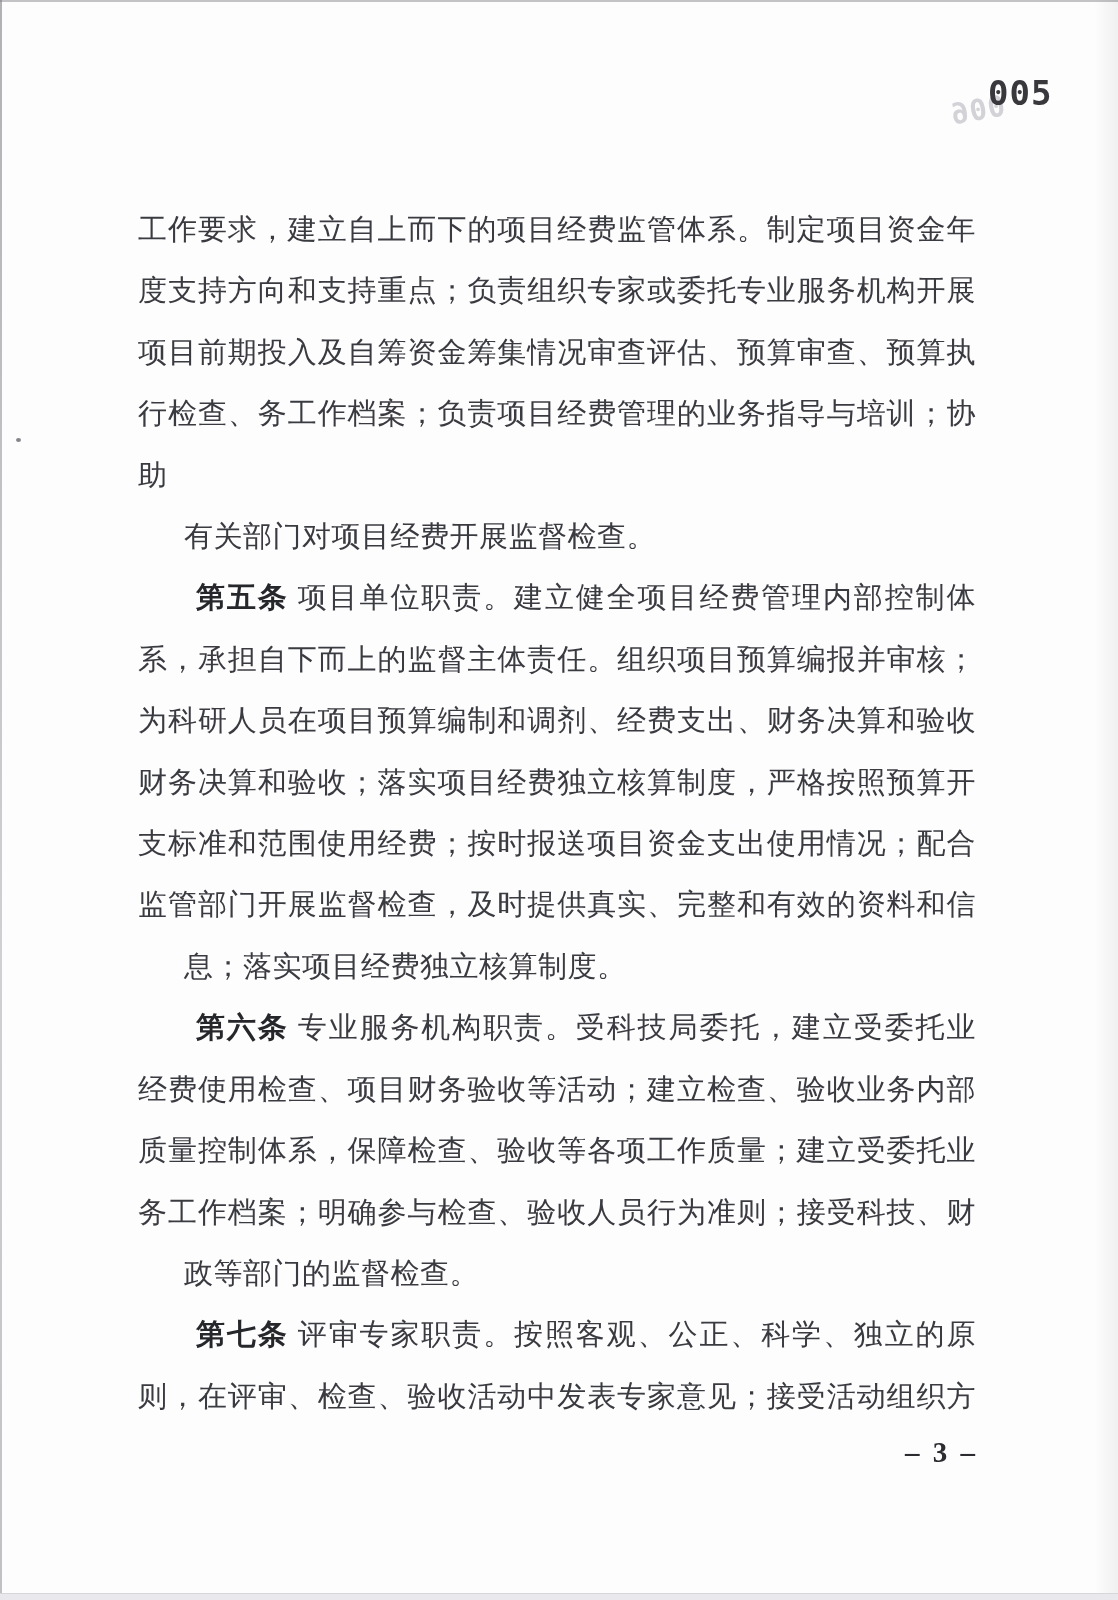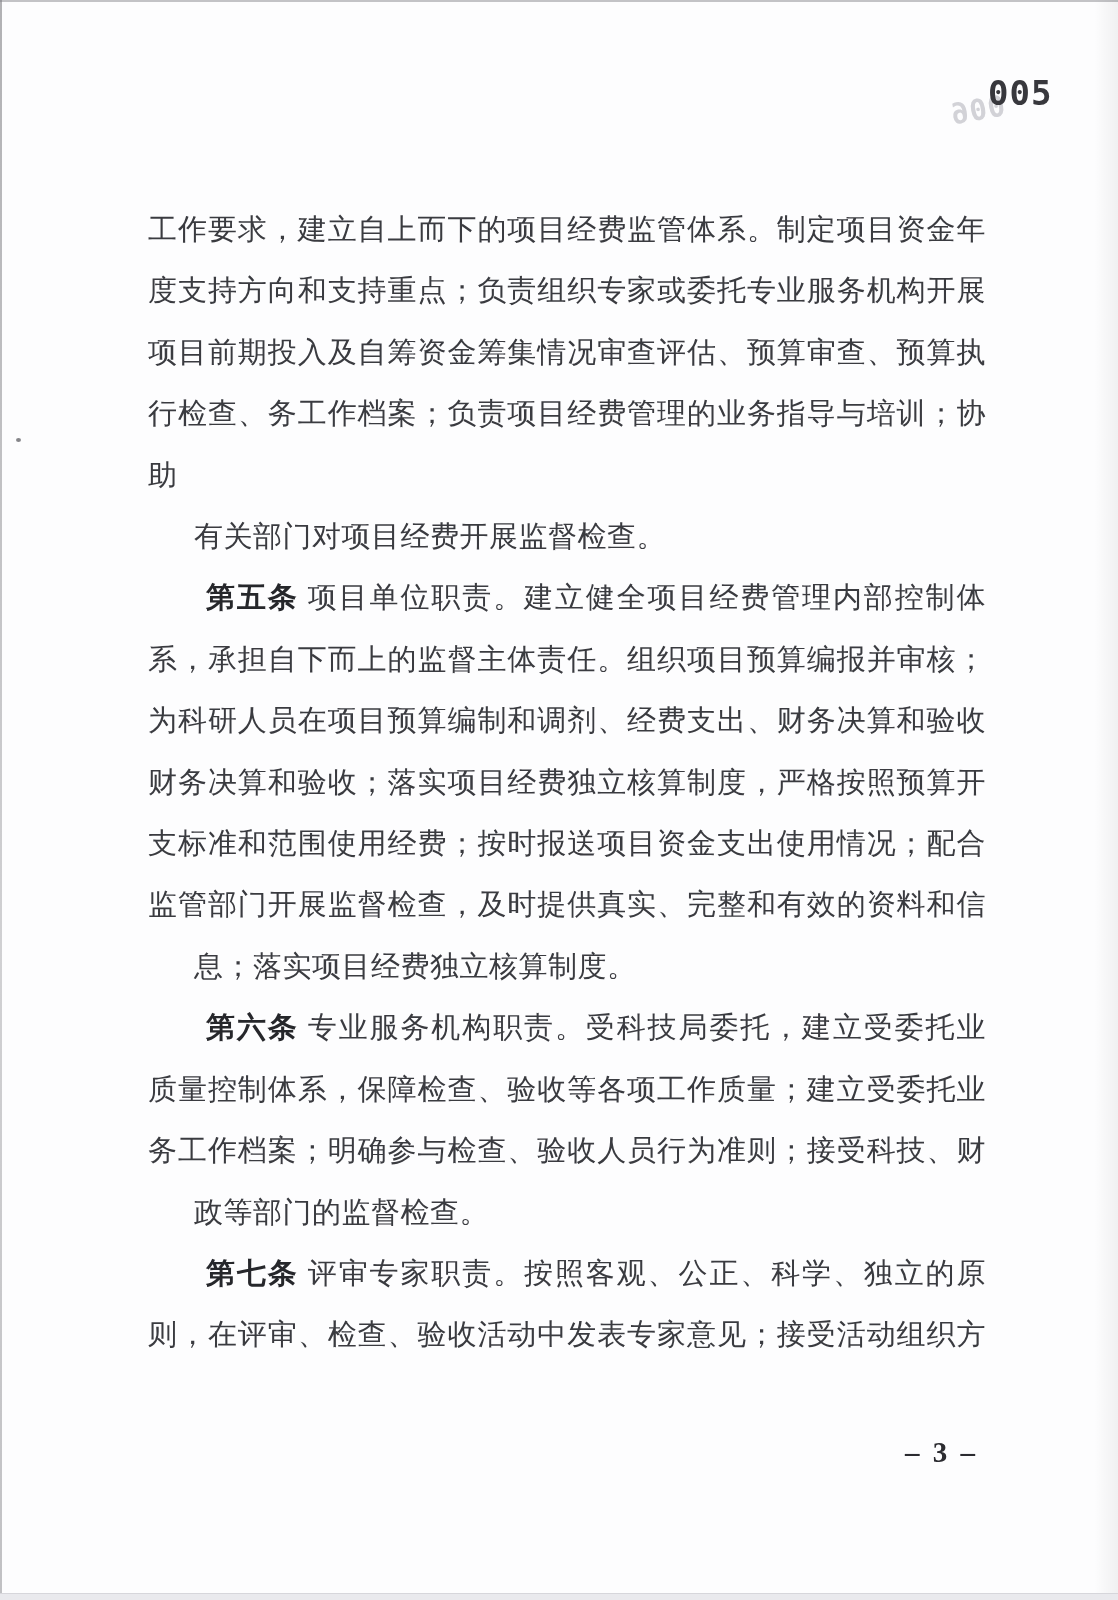--- a/index.html
+++ b/index.html
@@ -31,21 +31,21 @@
   .bleed{
     position:absolute;left:950px;top:96px;
     font-family:"DejaVu Sans Mono","Liberation Mono",monospace;
     font-weight:700;font-size:29px;line-height:1;
     color:#c0c0c7;letter-spacing:1px;
     transform:scaleX(-1) rotate(10deg);
     opacity:.7;
   }
   
   .doc-body{
-    position:absolute;left:148px;top:199px;width:838px;
+    position:absolute;left:138px;top:199px;width:838px;
     font-size:29px;line-height:61.4px;
     color:#3a3b40;
     letter-spacing:0.5px;
   }
   .line{text-align:justify;text-align-last:justify;}
   .line.end{text-align-last:left;margin-left:46px;}
   .para.indented .line:first-child{text-indent:2em;}
   .lead{font-weight:700;color:#26272b;}
   
   .footer-num{
@@ -81,20 +81,21 @@
         <div class="line"><span class="lead">第五条</span><span> 项目单位职责。建立健全项目经费管理内部控制体</span></div>
         <div class="line"><span>系，承担自下而上的监督主体责任。组织项目预算编报并审核；</span></div>
         <div class="line"><span>为科研人员在项目预算编制和调剂、经费支出、财务决算和验收</span></div>
         <div class="line"><span>财务决算和验收；落实项目经费独立核算制度，严格按照预算开</span></div>
         <div class="line"><span>支标准和范围使用经费；按时报送项目资金支出使用情况；配合</span></div>
         <div class="line"><span>监管部门开展监督检查，及时提供真实、完整和有效的资料和信</span></div>
         <div class="line end"><span>息；落实项目经费独立核算制度。</span></div>
       </div>
       <div class="para indented">
         <div class="line"><span class="lead">第六条</span><span> 专业服务机构职责。受科技局委托，建立受委托业</span></div>
+        <div class="line"><span>经费使用检查、项目财务验收等活动；建立检查、验收业务内部</span></div>
         <div class="line"><span>质量控制体系，保障检查、验收等各项工作质量；建立受委托业</span></div>
         <div class="line"><span>务工作档案；明确参与检查、验收人员行为准则；接受科技、财</span></div>
         <div class="line end"><span>政等部门的监督检查。</span></div>
       </div>
       <div class="para indented">
         <div class="line"><span class="lead">第七条</span><span> 评审专家职责。按照客观、公正、科学、独立的原</span></div>
         <div class="line"><span>则，在评审、检查、验收活动中发表专家意见；接受活动组织方</span></div>
       </div>
     </div>
 

